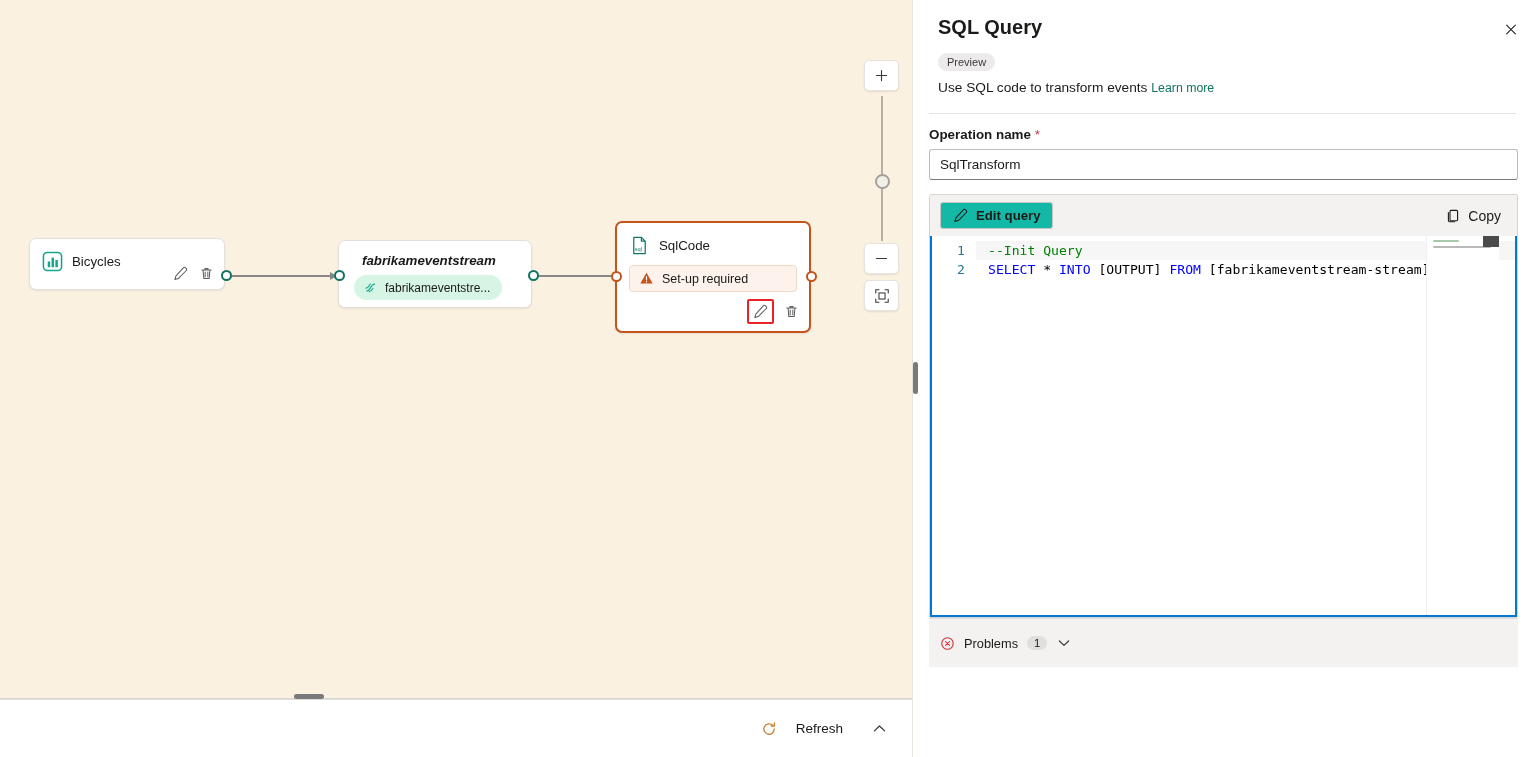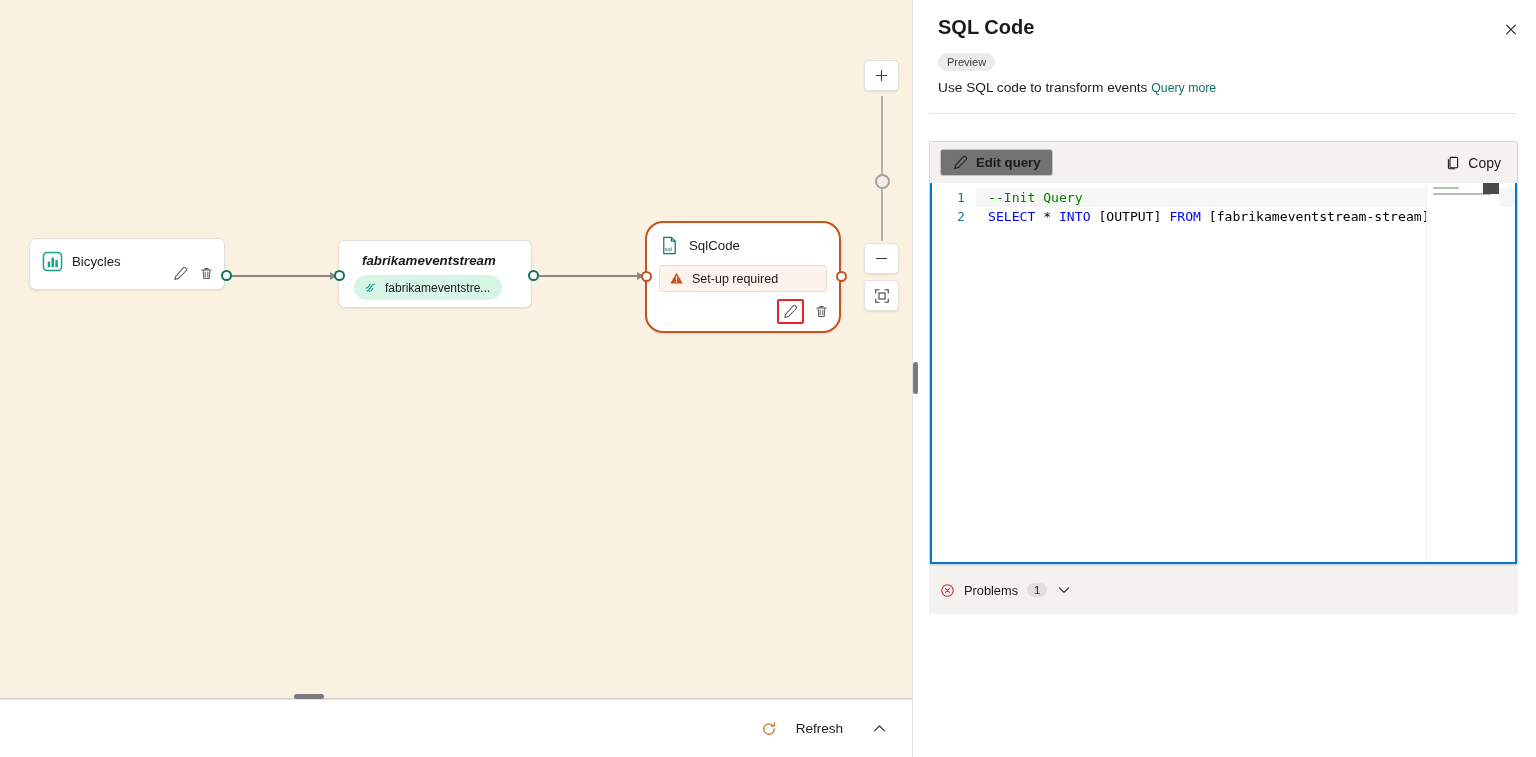--- a/index.html
+++ b/index.html
@@ -66,23 +66,23 @@
     margin: 7px 0 0 15px;
     font-size: 12px;
     color: #1b1a19;
     max-width: 152px;
     box-sizing: border-box;
   }
   .pill-text { white-space: nowrap; overflow: hidden; text-overflow: ellipsis; }
 
   
   #node-sqlcode {
-    left: 645px; top: 221px; width: 196px; height: 112px;
+    left: 615px; top: 221px; width: 196px; height: 112px;
     border: 2px solid #c4541c;
-    border-radius: 18px;
+    border-radius: 7px;
   }
   .warn-banner {
     display: flex; align-items: center; gap: 8px;
     margin: 9px 12px 0 12px;
     background: #fdf3ec;
     border: 1px solid #f2d9c6;
     border-radius: 4px;
     padding: 5px 9px;
     font-size: 12.5px;
     color: #1b1a19;
@@ -248,21 +248,21 @@
     background: #fff;
   }
   .editor-toolbar {
     display: flex; align-items: center; justify-content: space-between;
     background: #f3f2f1;
     padding: 7px 10px;
     box-sizing: border-box;
   }
   .tb-btn {
     display: inline-flex; align-items: center; gap: 8px;
-    background: #737373;
+    background: #14b8a6;
     border: 1px solid #c8c6c4;
     border-radius: 3px;
     padding: 5px 12px;
     font-size: 13.2px; font-weight: bold; color: #1b1a19;
     cursor: pointer;
     font-family: inherit;
   }
   .tb-copy {
     display: inline-flex; align-items: center; gap: 7px;
     background: none; border: none;
@@ -470,35 +470,40 @@
       </button>
     </div>
   </div>
 
   <div class="vsplit"></div>
   <div class="vsplit-handle"></div>
 
   <div class="panel">
 
     <div class="panel-head">
-      <div class="panel-title">SQL Code</div>
+      <div class="panel-title">SQL Query</div>
       <button class="close-btn">
         <svg width="17" height="17" viewBox="0 0 16 16">
           <path d="M3 3l10 10M13 3L3 13" stroke="#1b1a19" stroke-width="1.15" stroke-linecap="round"></path>
         </svg>
       </button>
       <span class="badge">Preview</span>
       <div class="subtitle">
         <span>Use SQL code to transform events</span>
-        <a class="link">Query more</a>
+        <a class="link">Learn more</a>
       </div>
       <div class="divider"></div>
     </div>
 
     <div class="panel-body">
+      <div class="field-label">
+        <span>Operation name</span>
+        <span class="req">*</span>
+      </div>
+      <input class="text-input" type="text" value="SqlTransform" placeholder="Enter operation name" style="">
 
       <div class="editor-shell">
         <div class="editor-toolbar">
           <button class="tb-btn">
             <svg width="15" height="15" viewBox="0 0 16 16">
               <path d="M11.2 1.8a1.3 1.3 0 0 1 1.9 0l1.1 1.1a1.3 1.3 0 0 1 0 1.9L5.6 13.4 2 14.4l1-3.6z" fill="none" stroke="#1b1a19" stroke-width="1.1" stroke-linejoin="round"></path>
             </svg>
             <span>Edit query</span>
           </button>
           <button class="tb-copy">

